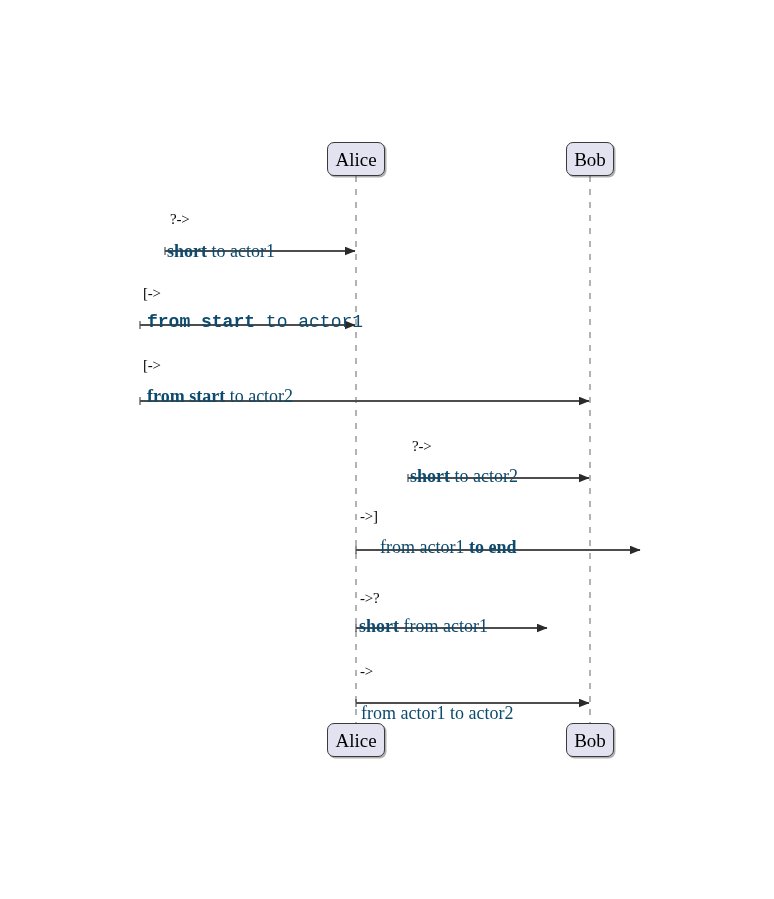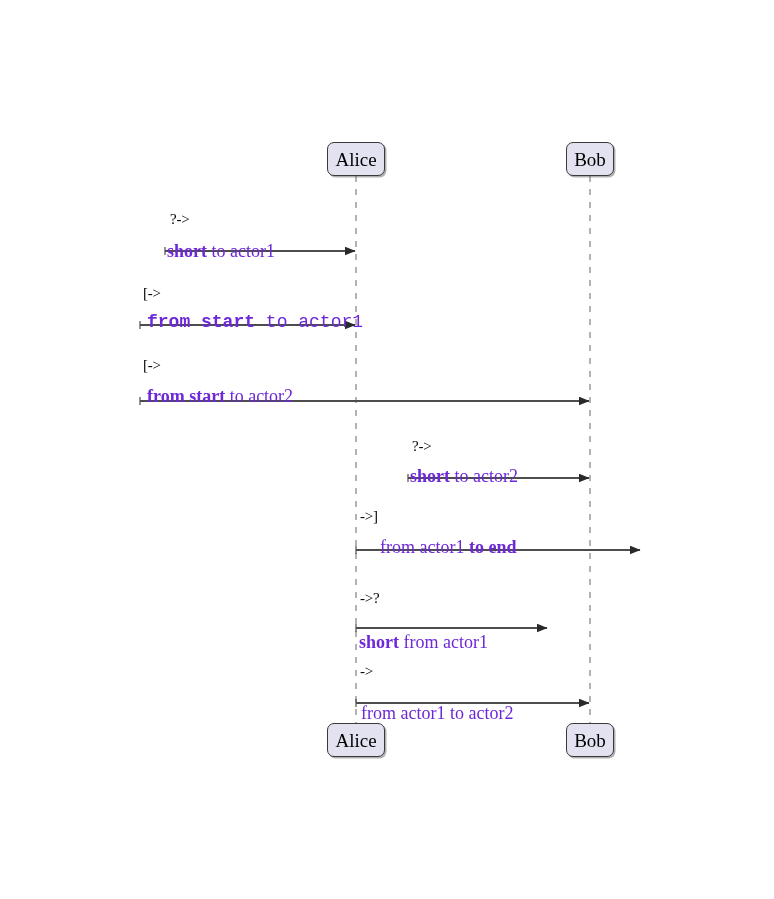--- a/index.html
+++ b/index.html
@@ -45,21 +45,21 @@
     font-family: "Liberation Serif", "DejaVu Serif", serif;
     font-size: 15px;
     color: #000000;
     white-space: nowrap;
     letter-spacing: -0.2px;
   }
   .msg-text {
     position: absolute;
     font-family: "Liberation Serif", "DejaVu Serif", serif;
     font-size: 18px;
-    color: #6d28d9;
+    color: #0c4a6e;
     white-space: nowrap;
   }
   .msg-text b {
     font-weight: bold;
   }
 </style>
 </head>
 <body>
 
 <div id="canvas">
@@ -111,18 +111,18 @@
       <div class="msg-text" style="left: 167px; top: 241px;"><b>short</b><span> to actor1</span></div>
       <div class="msg-arrow-label" style="left: 143px; top: 285px;">[-&gt;</div>
       <div class="msg-text" style="left: 147px; top: 312px; font-family: Liberation Mono, monospace;"><b>from start</b><span> to actor1</span></div>
       <div class="msg-arrow-label" style="left: 143px; top: 357px;">[-&gt;</div>
       <div class="msg-text" style="left: 147px; top: 386px; text-align: right;"><b>from start</b><span> to actor2</span></div>
       <div class="msg-arrow-label" style="left: 412px; top: 438px;">?-&gt;</div>
       <div class="msg-text" style="left: 410px; top: 466px; text-align: center;"><b>short</b><span> to actor2</span></div>
       <div class="msg-arrow-label" style="left: 360px; top: 508px;">-&gt;]</div>
       <div class="msg-text" style="left: 380px; top: 537px;"><span>from actor1 </span><b>to end</b></div>
       <div class="msg-arrow-label" style="left: 360px; top: 590px;">-&gt;?</div>
-      <div class="msg-text" style="left: 359px; top: 616px; margin-top: 16px;"><b>short</b><span> from actor1</span></div>
+      <div class="msg-text" style="left: 359px; top: 616px;"><b>short</b><span> from actor1</span></div>
       <div class="msg-arrow-label" style="left: 360px; top: 663px;">-&gt;</div>
       <div class="msg-text" style="left: 361px; top: 703px;"><span>from actor1 to actor2</span></div>
     </div>
 
 </div>
 
 </body></html>

